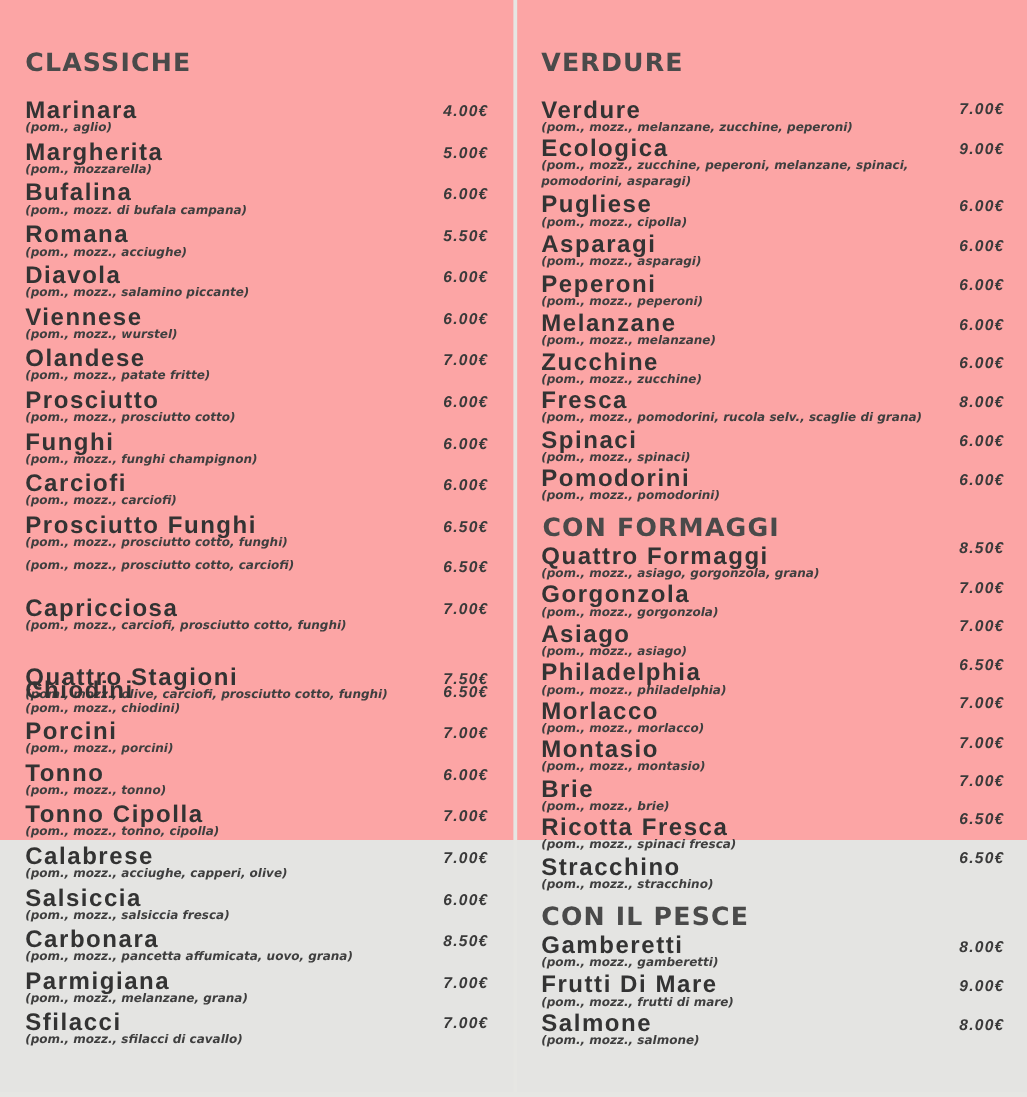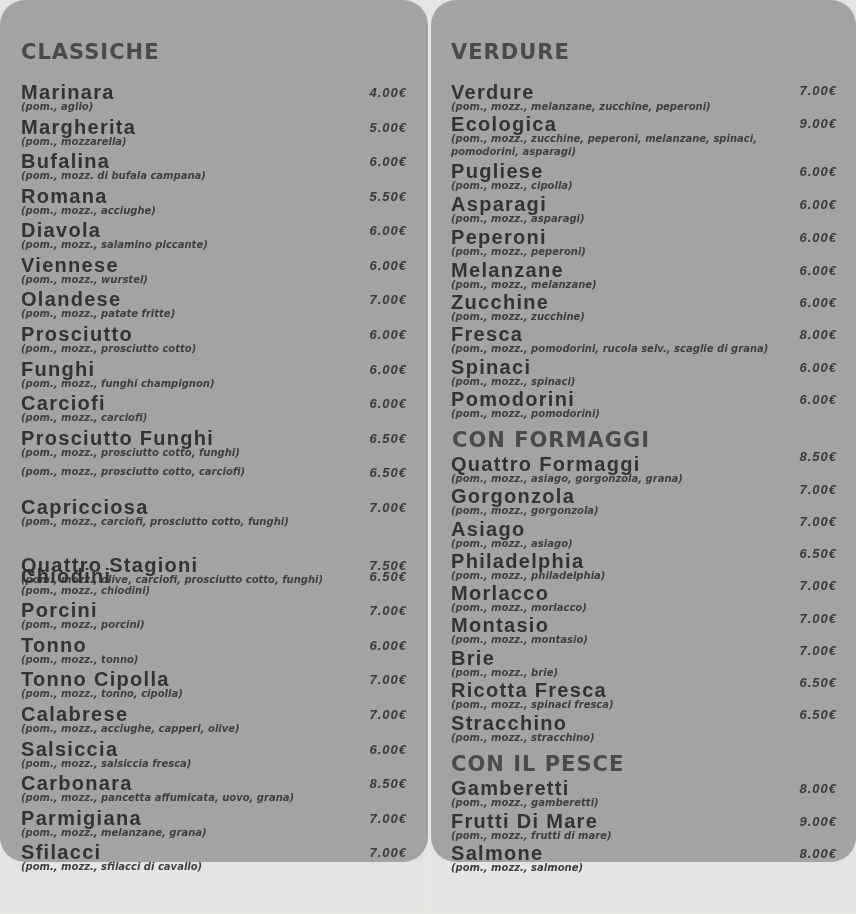--- a/index.html
+++ b/index.html
@@ -4,24 +4,23 @@
 <style>
   html, body { margin:0; padding:0; }
   body {
     width:856px; height:914px; overflow:hidden;
     background:#e4e4e2;
     font-family:"Liberation Sans", sans-serif;
     color:#3a3a3a;
     position:relative;
   }
   .panel {
-    position:absolute; top:0; height:862px;
-    background:#a3a3a3;
+    position:absolute; top:0; height:700px;
+    background:#fca5a5;
     box-sizing:border-box;
-    border-radius:25px;
   }
   #panel-left { left:0; width:428px; }
   #panel-right { left:431px; width:425px; }
   .divider { position:absolute; left:428px; top:0; width:3px; height:914px; background:#e6e6e3; }
   .bottom-strip { position:absolute; left:0; top:910px; width:856px; height:4px; background:#e6e6e3; }
 
   .section-title {
     position:absolute;
     font-family:"DejaVu Sans", sans-serif;
     font-weight:bold;

